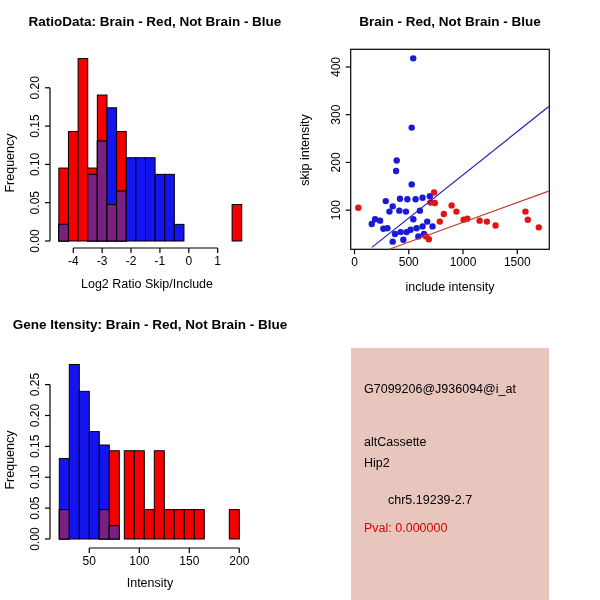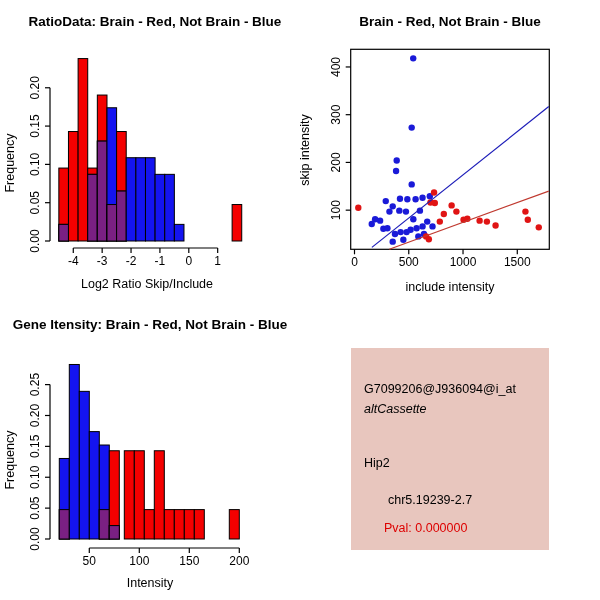--- a/index.html
+++ b/index.html
@@ -3,29 +3,29 @@
 <meta charset="utf-8">
 <style>
   html,body{margin:0;padding:0;background:#fff;}
   #canvas{
     position:relative;width:600px;height:600px;background:#fff;
     font-family:"Liberation Sans", sans-serif;overflow:hidden;
   }
   #charts{position:absolute;left:0;top:0;width:600px;height:600px;
     font-family:"Liberation Sans", sans-serif;}
   #info-box{
-    position:absolute;left:351px;top:348px;width:198px;height:202px;
+    position:absolute;left:351px;top:348px;width:198px;height:252px;
   }
   .info-line{position:absolute;left:13px;font-size:12.5px;color:#000;
     white-space:nowrap;letter-spacing:0px;}
   #info-line-probe{top:34px;}
-  #info-line-splice{top:54px;font-style:italic;}
+  #info-line-splice{top:87px;}
   #info-line-gene{top:108px;}
   #info-line-loc{top:145px;margin-left:24px;}
-  #info-line-pval{top:173px;margin-left:20px;}
+  #info-line-pval{top:173px;}
 </style>
 </head>
 <body>
 
 <div id="canvas">
   <svg id="charts" viewBox="0 0 600 600" xmlns="http://www.w3.org/2000/svg">
       <rect x="58.84393939393939" y="168.06215384615385" width="9.616636363636367" height="72.93784615384615" fill="#F40000" stroke="#000" stroke-width="1"></rect>
       <rect x="58.84393939393939" y="224.37446153846153" width="9.616636363636367" height="16.62553846153847" fill="#1414F0" stroke="#000" stroke-width="1"></rect>
       <rect x="58.84393939393939" y="224.37446153846153" width="9.616636363636367" height="16.62553846153847" fill="#7A2083" stroke="#000" stroke-width="1"></rect>
       <rect x="68.46057575757575" y="131.5166153846154" width="9.645515151515141" height="109.48338461538461" fill="#F40000" stroke="#000" stroke-width="1"></rect>

